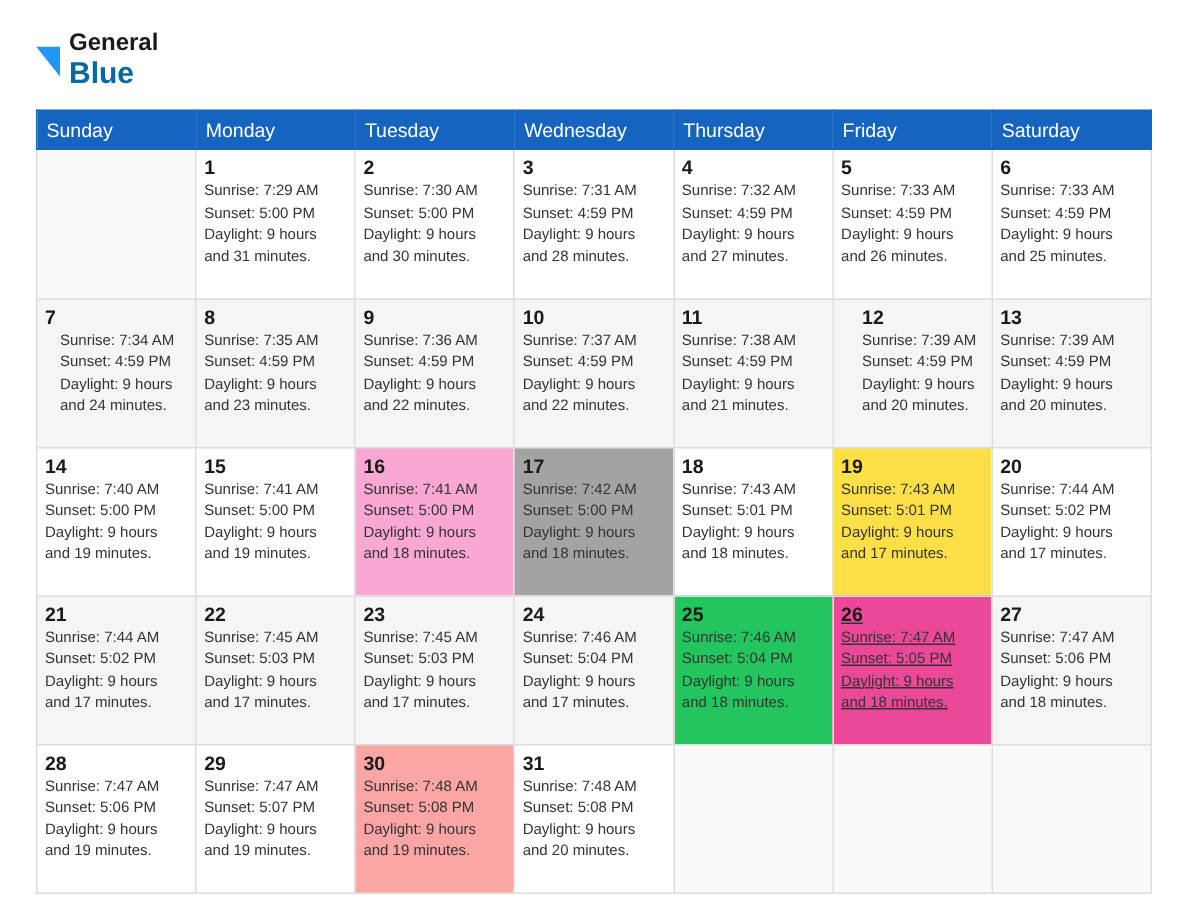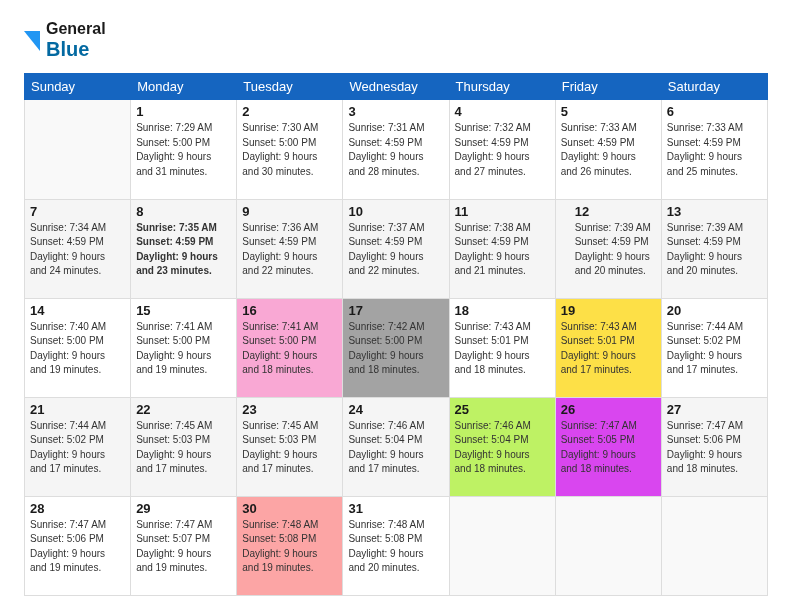--- a/index.html
+++ b/index.html
@@ -159,28 +159,28 @@
             <span class="day-number">6</span>
             <div class="day-info" style="white-space: pre-line;">Sunrise: 7:33 AM
 Sunset: 4:59 PM
 Daylight: 9 hours
 and 25 minutes.</div>
           </td>
         </tr>
         <tr>
           <td style="background: rgb(245, 245, 245);">
             <span class="day-number">7</span>
-            <div class="day-info" style="white-space: pre-line;">Sunrise: 7:34 AM
+            <div class="day-info" style="white-space: pre-line; margin-left: 10px;">Sunrise: 7:34 AM
 Sunset: 4:59 PM
 Daylight: 9 hours
 and 24 minutes.</div>
           </td>
           <td style="background: rgb(245, 245, 245);">
             <span class="day-number">8</span>
-            <div class="day-info" style="white-space: pre-line; font-weight: bold;">Sunrise: 7:35 AM
+            <div class="day-info" style="white-space: pre-line;">Sunrise: 7:35 AM
 Sunset: 4:59 PM
 Daylight: 9 hours
 and 23 minutes.</div>
           </td>
           <td style="background: rgb(245, 245, 245);">
             <span class="day-number">9</span>
             <div class="day-info" style="white-space: pre-line;">Sunrise: 7:36 AM
 Sunset: 4:59 PM
 Daylight: 9 hours
 and 22 minutes.</div>
@@ -287,28 +287,28 @@
 Daylight: 9 hours
 and 17 minutes.</div>
           </td>
           <td style="background: rgb(245, 245, 245);">
             <span class="day-number">24</span>
             <div class="day-info" style="white-space: pre-line;">Sunrise: 7:46 AM
 Sunset: 5:04 PM
 Daylight: 9 hours
 and 17 minutes.</div>
           </td>
-          <td style="background: #bef264;">
+          <td style="background: #22c55e;">
             <span class="day-number">25</span>
             <div class="day-info" style="white-space: pre-line;">Sunrise: 7:46 AM
 Sunset: 5:04 PM
 Daylight: 9 hours
 and 18 minutes.</div>
           </td>
-          <td style="background: #d946ef;">
+          <td style="background: #ec4899; text-decoration: underline;">
             <span class="day-number">26</span>
             <div class="day-info" style="white-space: pre-line;">Sunrise: 7:47 AM
 Sunset: 5:05 PM
 Daylight: 9 hours
 and 18 minutes.</div>
           </td>
           <td style="background: rgb(245, 245, 245);">
             <span class="day-number">27</span>
             <div class="day-info" style="white-space: pre-line;">Sunrise: 7:47 AM
 Sunset: 5:06 PM

